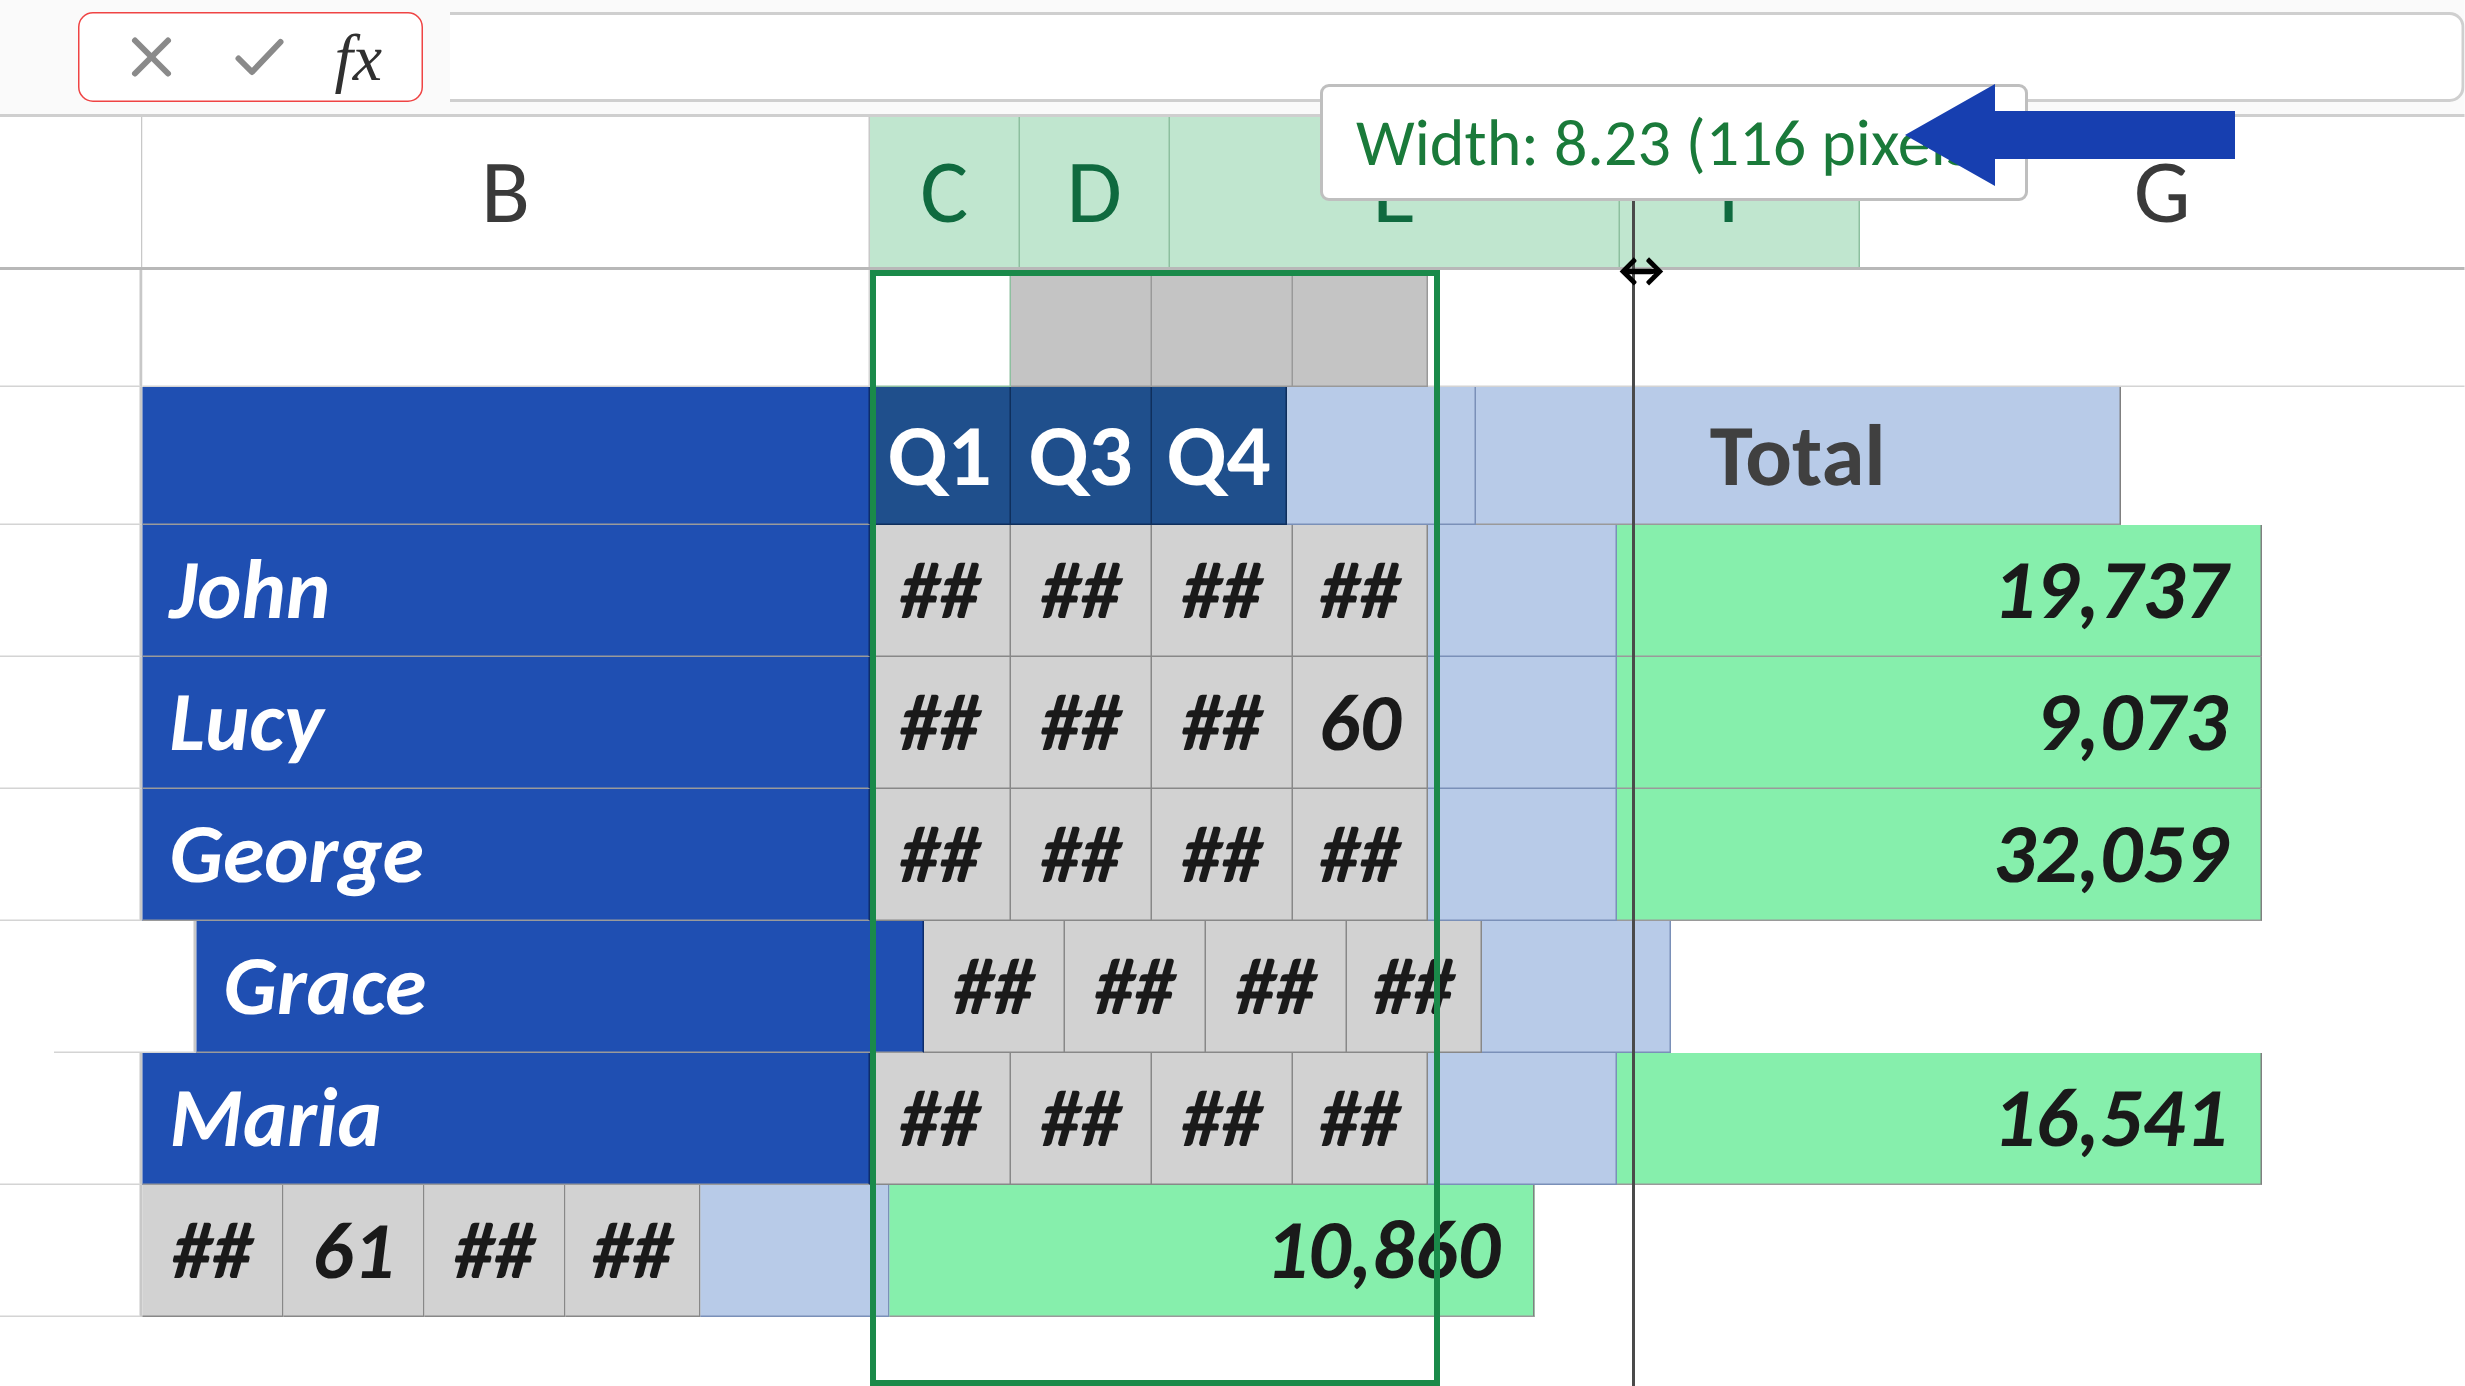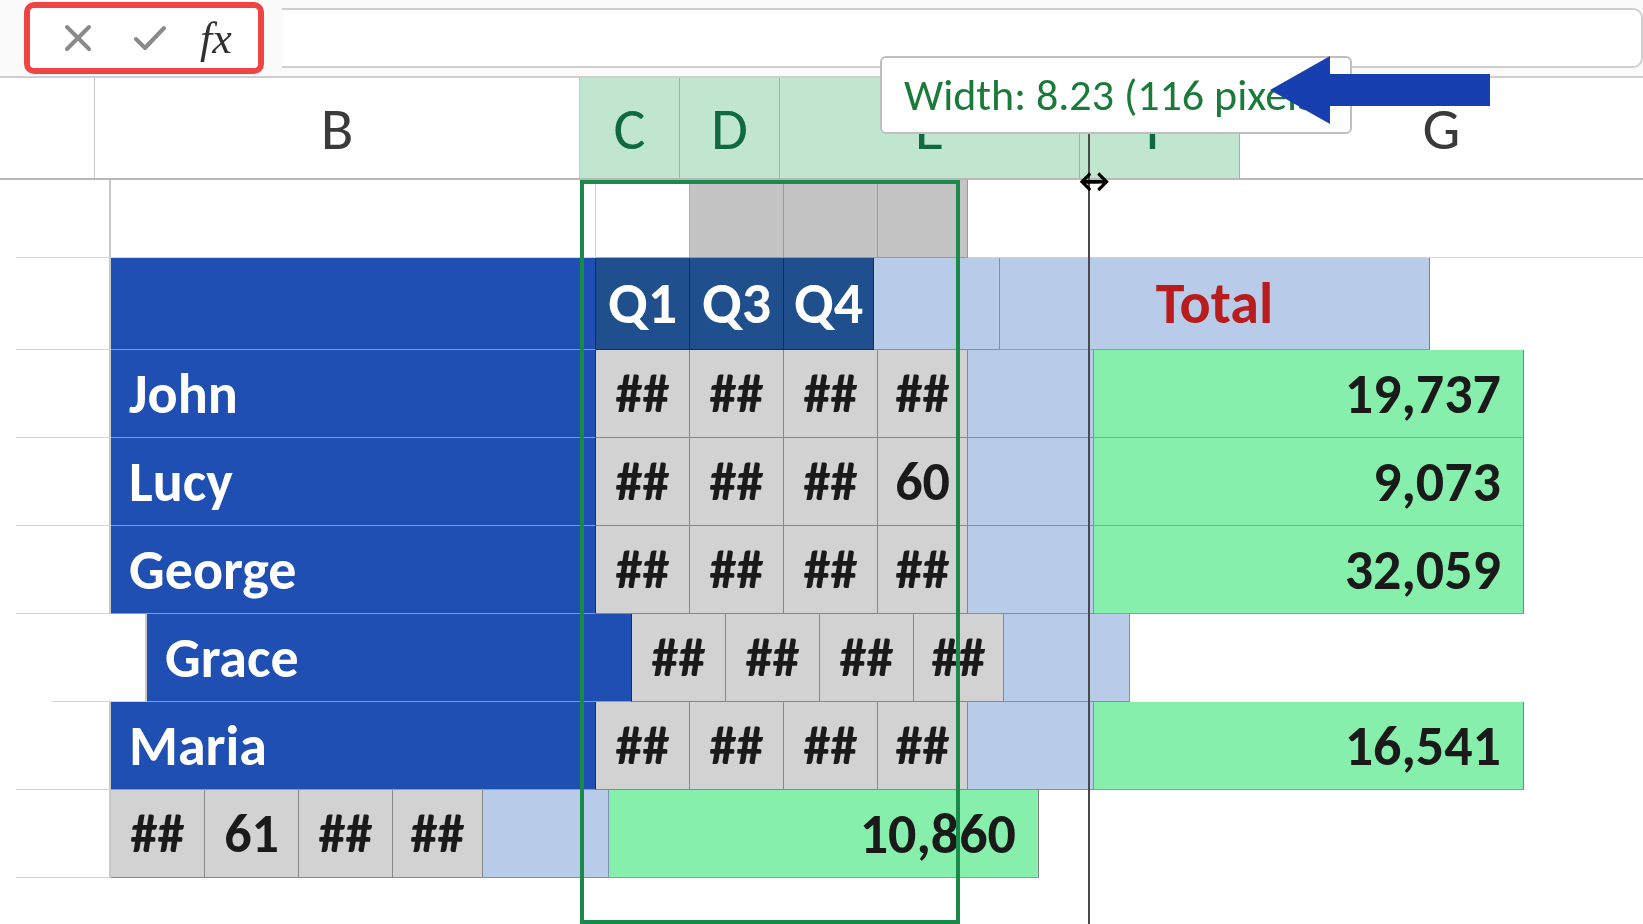--- a/index.html
+++ b/index.html
@@ -21,25 +21,26 @@
     align-items: center;
     background: #fafafa;
     border-bottom: 2px solid #cfcfcf;
     padding-left: 24px;
     gap: 0;
   }
   .fb-box {
     display: flex;
     align-items: center;
     gap: 28px;
-    border: 6px solid #ef4444;
+    border: 1px solid #ef4444;
     border-radius: 10px;
     background: #ffffff;
-    height: 72px;
+    height: 60px;
     padding: 0 26px;
+    margin-left: 28px;
   }
   .fb-btn {
     font-size: 40px;
     color: #8a8a8a;
     display: flex;
     align-items: center;
     justify-content: center;
     width: 44px;
     height: 44px;
   }
@@ -104,21 +105,21 @@
   .col-F { width: 160px; }
   .col-G { width: 403px; border-right: none; }
 
   
   .grid {
     position: absolute;
     top: 180px; left: 0; right: 0; bottom: 0;
   }
   .grid-row {
     position: absolute;
-    left: 16px; right: 0;
+    left: 0; right: 0;
     display: flex;
   }
   .rcell {
     border-right: 1px solid #9a9a9a;
     border-bottom: 1px solid #9a9a9a;
     display: flex;
     align-items: center;
     font-size: 54px;
     font-weight: 700;
     color: #1a1a1a;
@@ -136,24 +137,24 @@
   
   .row-empty { top: 0; height: 78px; }
   .row-empty .qcell { background: #c4c4c4; }
   .row-empty .qcell.first { background: #ffffff; }
 
   
   .row-hdr { top: 78px; height: 92px; }
   .row-hdr .name  { background: #1f4fb2; }
   .row-hdr .qcell { background: #1f4f8c; color: #ffffff; font-size: 58px; font-weight: 700; justify-content:center; border-color:#0f2f5c;}
   .row-hdr .spacerF { background: #b8cbe8; }
-  .row-hdr .total { background: #b8cbe8; color:#b91c1c; font-size:58px; font-weight:700; justify-content:center;}
-
-  
-  .drow { height: 88px; }
+  .row-hdr .total { background: #b8cbe8; color:#404040; font-size:58px; font-weight:700; justify-content:center;}
+
+  
+  .drow { height: 88px; font-style: italic; }
   .drow .name  { background:#1f4fb2; color:#ffffff; font-size:56px; font-weight:700; padding-left:18px; justify-content:flex-start;}
   .drow .qcell { background:#d2d2d2; justify-content:center; font-size:54px; font-weight:700; border-color:#888;}
   .drow .spacerF { background:#b8cbe8; }
   .drow .total { background:#86efac; justify-content:flex-end; padding-right:22px; font-size:56px; font-weight:700;}
 
   
   .name   { width:485px; border-right-color:#0d2d6b;}
   .qcell  { width:94px; }
   .spacerF{ width:126px; border-right-color:#7a90b8; border-bottom-color:#7a90b8;}
   .total  { width:430px; border-right-color:#808080;}

